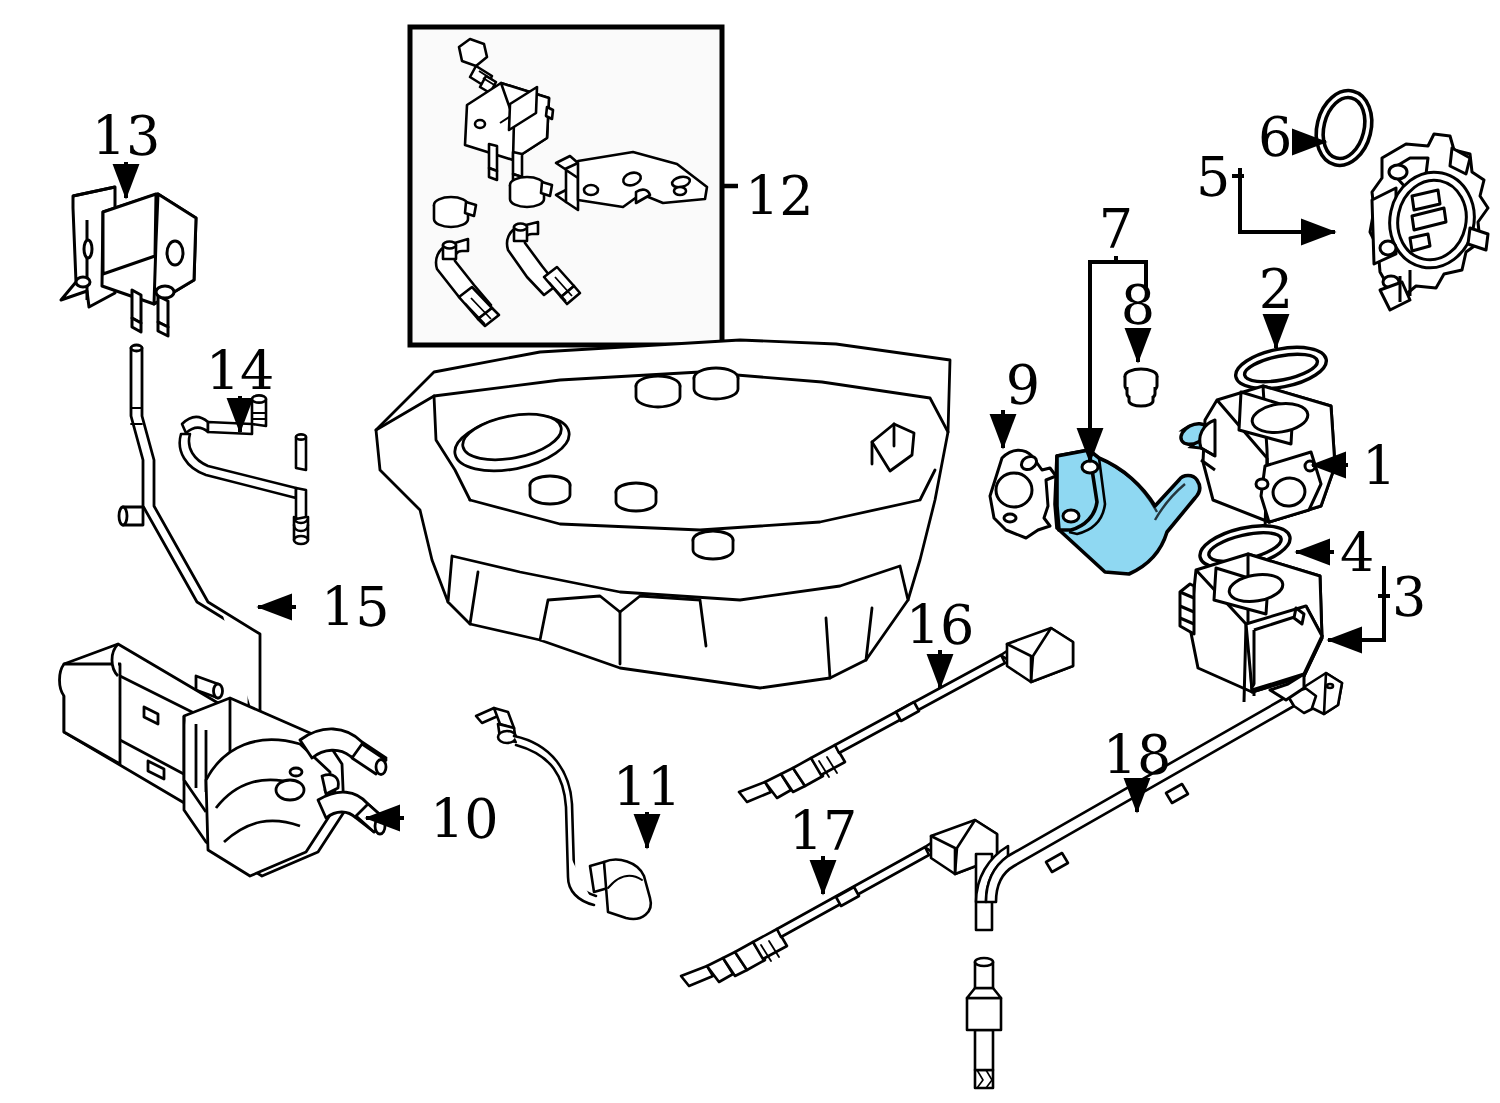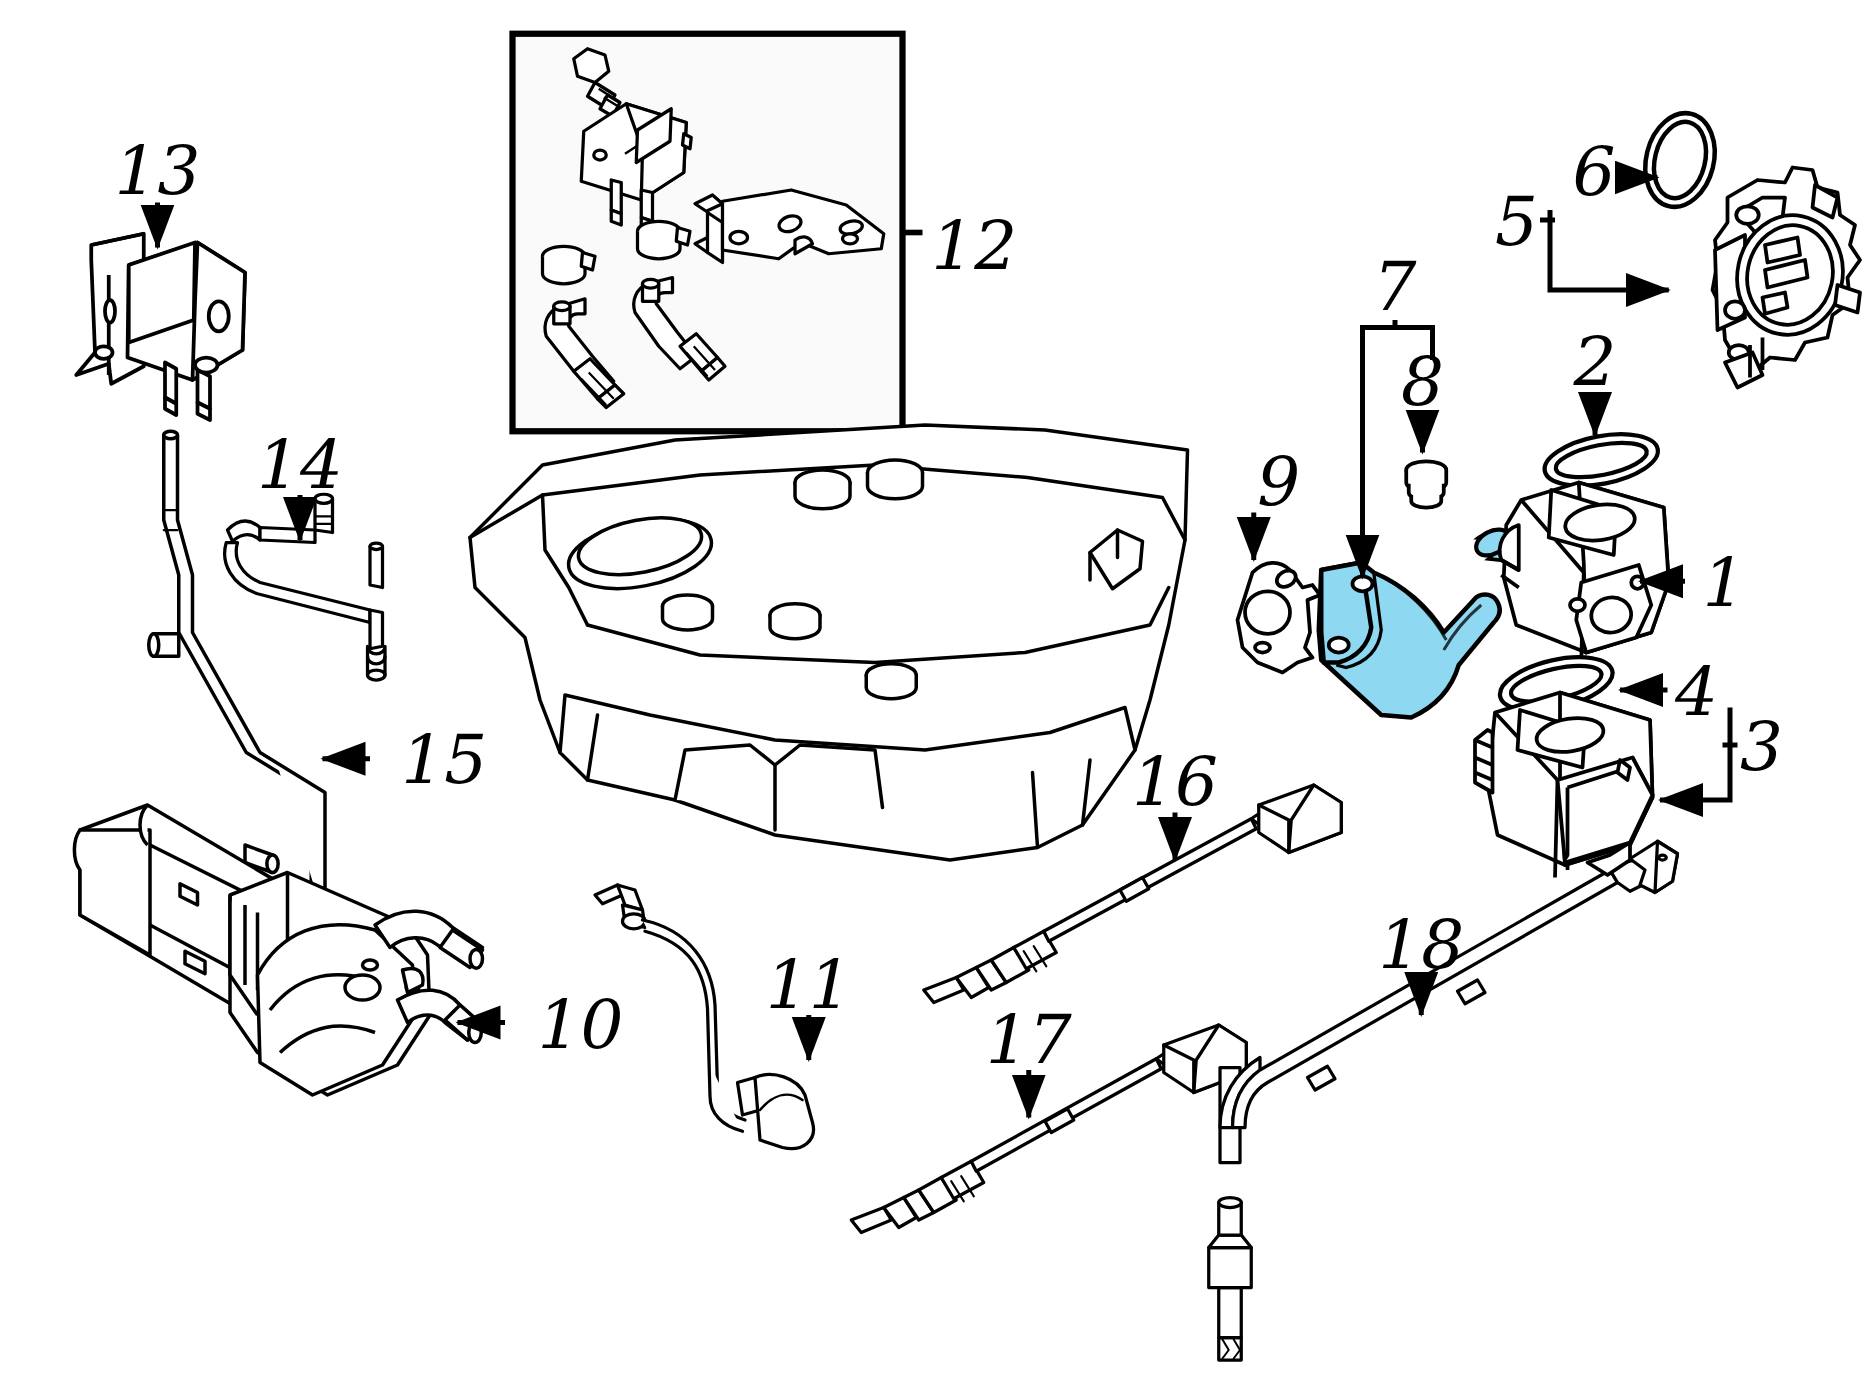--- a/index.html
+++ b/index.html
@@ -1,17 +1,17 @@
 <!DOCTYPE html>
 <html><head>
 <meta charset="utf-8">
 <style>
   html,body{margin:0;padding:0;background:#ffffff;}
   body{width:1500px;height:1103px;overflow:hidden;font-family:"DejaVu Serif",serif;}
-  #stage{position:relative;width:1500px;height:822px;background:#ffffff;font-style:italic;}
+  #stage{position:relative;width:1500px;height:822px;background:#ffffff;}
   svg#diagram{position:absolute;left:0;top:0;width:1500px;height:1103px;}
   .lbl{font-family:"DejaVu Serif",serif;font-size:54px;fill:#000;}
 </style>
 </head>
 <body>
 
 <div id="stage">
 <svg id="diagram" viewBox="0 0 1500 1103" xmlns="http://www.w3.org/2000/svg">
   <defs>
     <marker id="arw" markerWidth="10" markerHeight="10" refX="8.6" refY="3.4" orient="auto">

